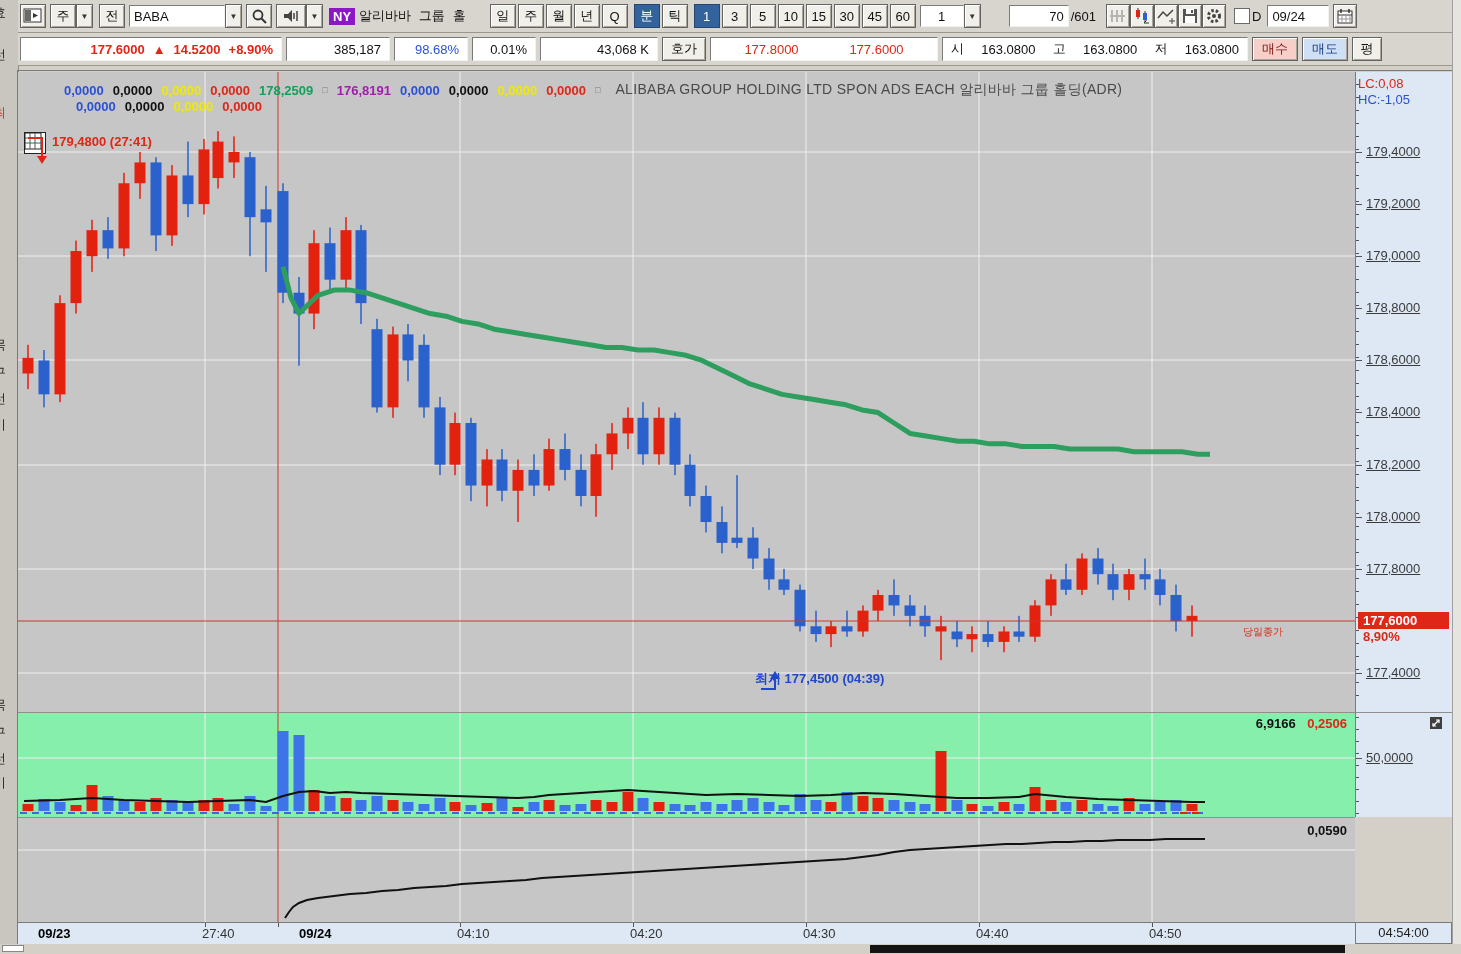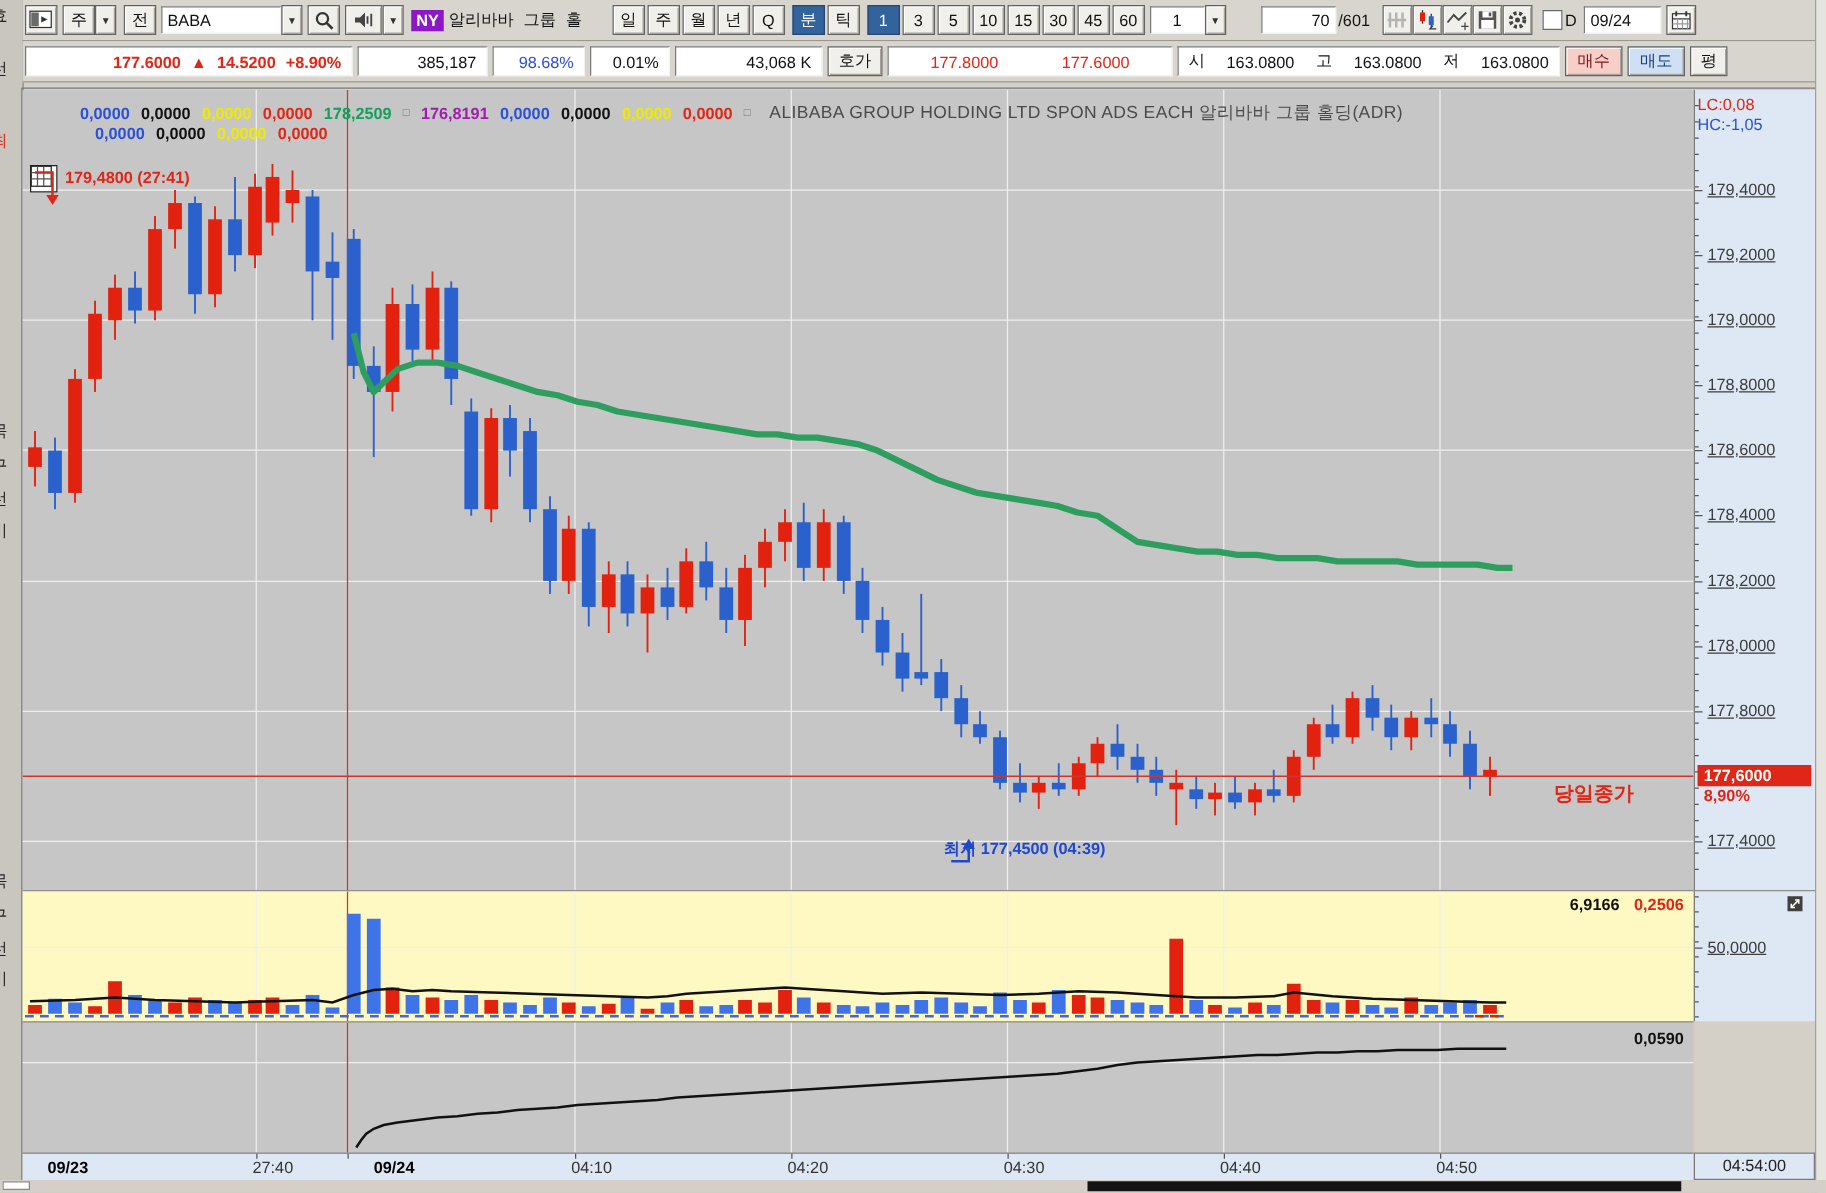--- a/index.html
+++ b/index.html
@@ -32,32 +32,32 @@
   #quoterow{position:absolute;left:18px;top:33px;width:1443px;height:33px;background:#d8d5ce;
             border-bottom:1px solid #9a978f;display:flex;align-items:center;gap:4px;padding-left:2px;box-sizing:border-box;}
   .qf{background:#fff;border:1px solid #7a7a7a;border-right-color:#f2f2f2;border-bottom-color:#f2f2f2;
       height:24px;display:flex;align-items:center;box-sizing:border-box;padding:0 8px;flex:none;white-space:nowrap;}
   .red{color:#e02616}.blue{color:#2b50d8}
   .qbtn{height:24px;display:flex;align-items:center;justify-content:center;border:1px solid #636363;
         box-shadow:inset 1px 1px 0 #ffffff,inset -1px -1px 0 #aaa59b;box-sizing:border-box;flex:none;}
   
   #chart-frame{position:absolute;left:17px;top:70px;width:1436px;height:875px;border:1px solid #7a7a7a;box-sizing:border-box;}
   #main-chart{position:absolute;left:18px;top:72px;width:1337px;height:640px;background:#c6c6c6;}
-  #vol-panel{position:absolute;left:18px;top:712px;width:1337px;height:105px;background:#fef9c3;border-top:1px solid #8f8f8f;box-sizing:border-box;}
+  #vol-panel{position:absolute;left:18px;top:712px;width:1337px;height:105px;background:#86efac;border-top:1px solid #8f8f8f;box-sizing:border-box;}
   #ind-panel{position:absolute;left:18px;top:817px;width:1337px;height:105px;background:#c6c6c6;border-top:1px solid #8f8f8f;box-sizing:border-box;}
   #main-chart svg,#vol-panel svg,#ind-panel svg{position:absolute;left:0;top:0;}
   .hdr-vals{position:absolute;top:9px;left:46px;display:flex;gap:9px;align-items:center;
             font-weight:700;font-size:13px;white-space:nowrap;width:1285px;overflow:hidden;}
   .hdr-vals2{position:absolute;top:27px;right:-6px;left:auto;display:flex;gap:9px;font-weight:700;font-size:13px;}
   .sqr{font-size:9px;}
   #chart-title{font-weight:400;color:#4a4a4a;font-size:14px;margin-left:6px;letter-spacing:.3px;}
   
   #anno-high{position:absolute;left:6px;top:29px;display:flex;align-items:flex-start;color:#e02616;font-weight:700;margin-top:31px;}
   #anno-low{position:absolute;left:737px;top:598px;display:flex;align-items:center;color:#1f48cc;font-weight:700;}
-  #anno-close{position:absolute;left:1225px;top:553px;color:#e02616;font-weight:700;font-size:16px;}
+  #anno-close{position:absolute;left:1225px;top:553px;color:#e02616;font-weight:400;font-size:10px;}
   .gridtool{width:20px;height:20px;background:#fdfdfd;border:1px solid #222;margin-right:6px;flex:none;}
   
   .axis{position:absolute;left:1355px;width:97px;background:#dde8f4;border-left:1px solid #7a7a7a;box-sizing:border-box;overflow:hidden;}
   #axis-price{top:72px;height:640px;}
   #axis-vol{top:712px;height:105px;border-top:1px solid #8f8f8f;}
   #axis-ind{top:817px;height:105px;border-top:1px solid #8f8f8f;}
   .axlbl{position:absolute;left:10px;color:#3c3c3c;font-size:13px;text-decoration:underline;}
   .tick{position:absolute;left:0;height:1px;background:#555;}
   #curprice{position:absolute;left:2px;top:540px;width:86px;height:17px;background:#e02616;color:#fff;
             font-weight:700;font-size:13px;padding-left:5px;line-height:17px;}

